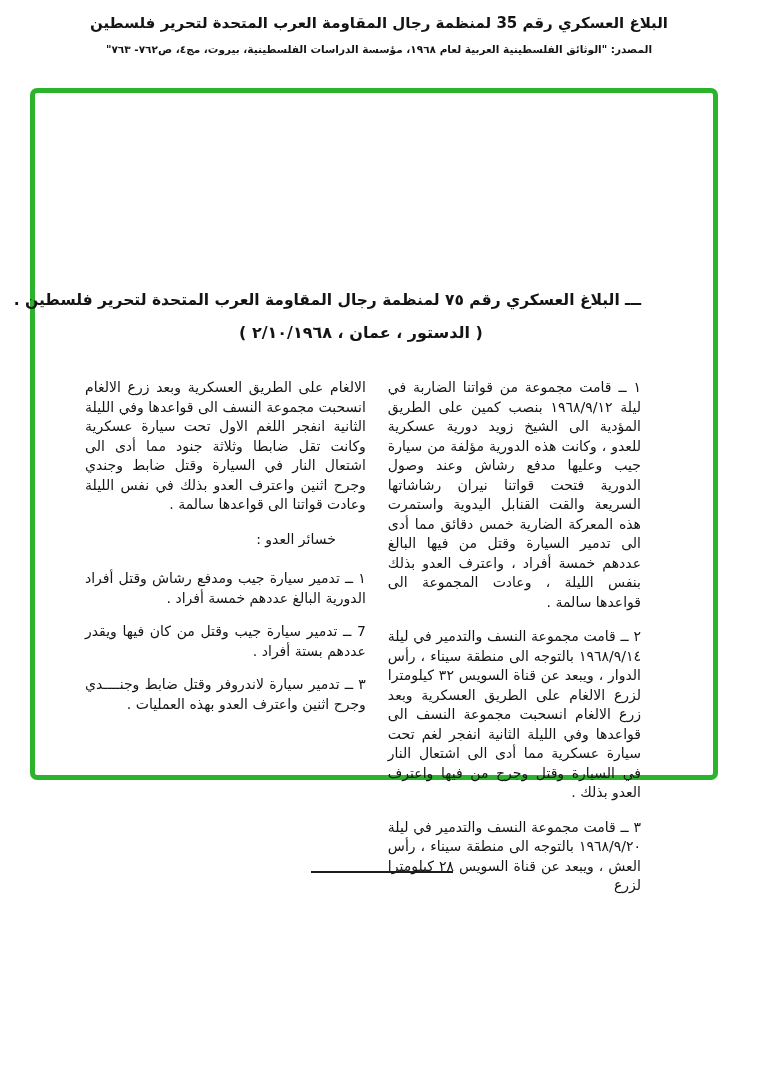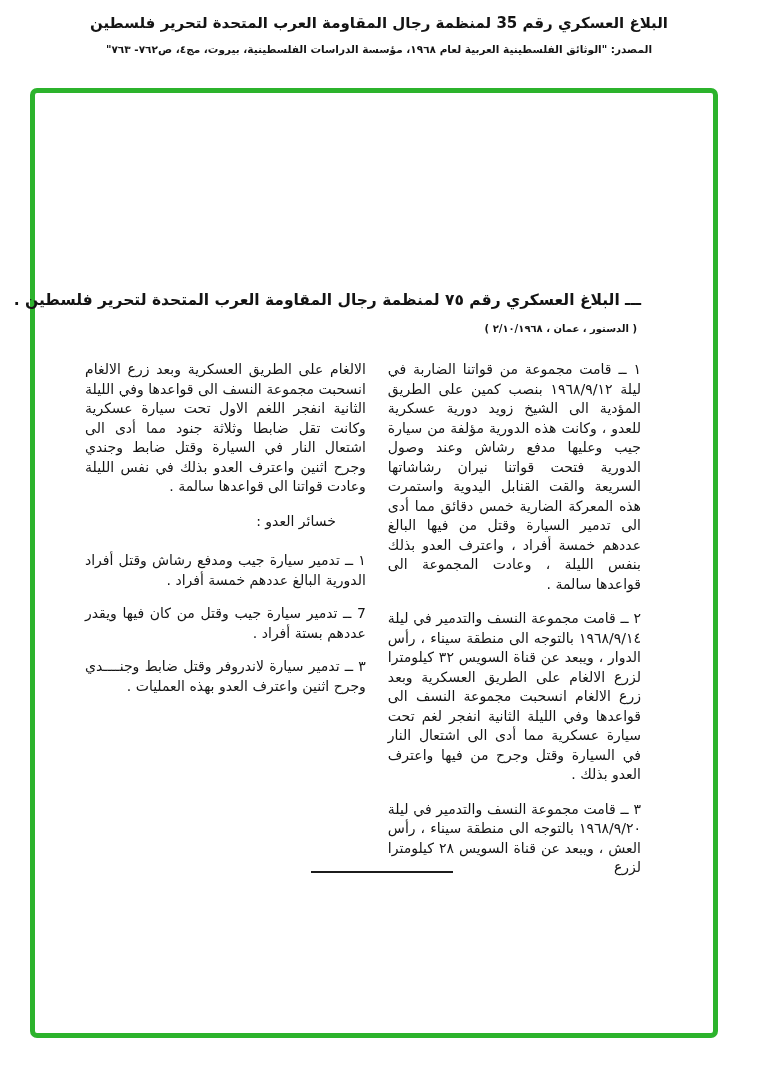--- a/index.html
+++ b/index.html
@@ -34,45 +34,45 @@
     margin-top: 11px;
     font-size: 10.5px;
     font-weight: bold;
   }
   
   .scan-frame {
     position: absolute;
     left: 30px;
     top: 88px;
     width: 688px;
-    height: 950px;
+    height: 692px;
     border: 5px solid #2cb32c;
     border-radius: 7px;
     background: #ffffff;
     box-sizing: border-box;
   }
   .doc-content {
     position: absolute;
     top: 198px;
     left: 50px;
     right: 72px;
     direction: rtl;
   }
   .doc-title {
     font-size: 15.5px;
     font-weight: bold;
     text-align: right;
     margin: 0 0 14px 0;
     white-space: nowrap;
   }
   .doc-dateline {
-    font-size: 10px;
+    font-size: 16px;
     font-weight: bold;
-    text-align: right;
-    margin: 0 4px 26px 0;
+    text-align: center;
+    margin: 0 4px 36px 0;
   }
   .cols {
     display: flex;
     flex-direction: row;
     align-items: flex-start;
     gap: 22px;
   }
   .col {
     font-size: 14px;
     line-height: 19.5px;

